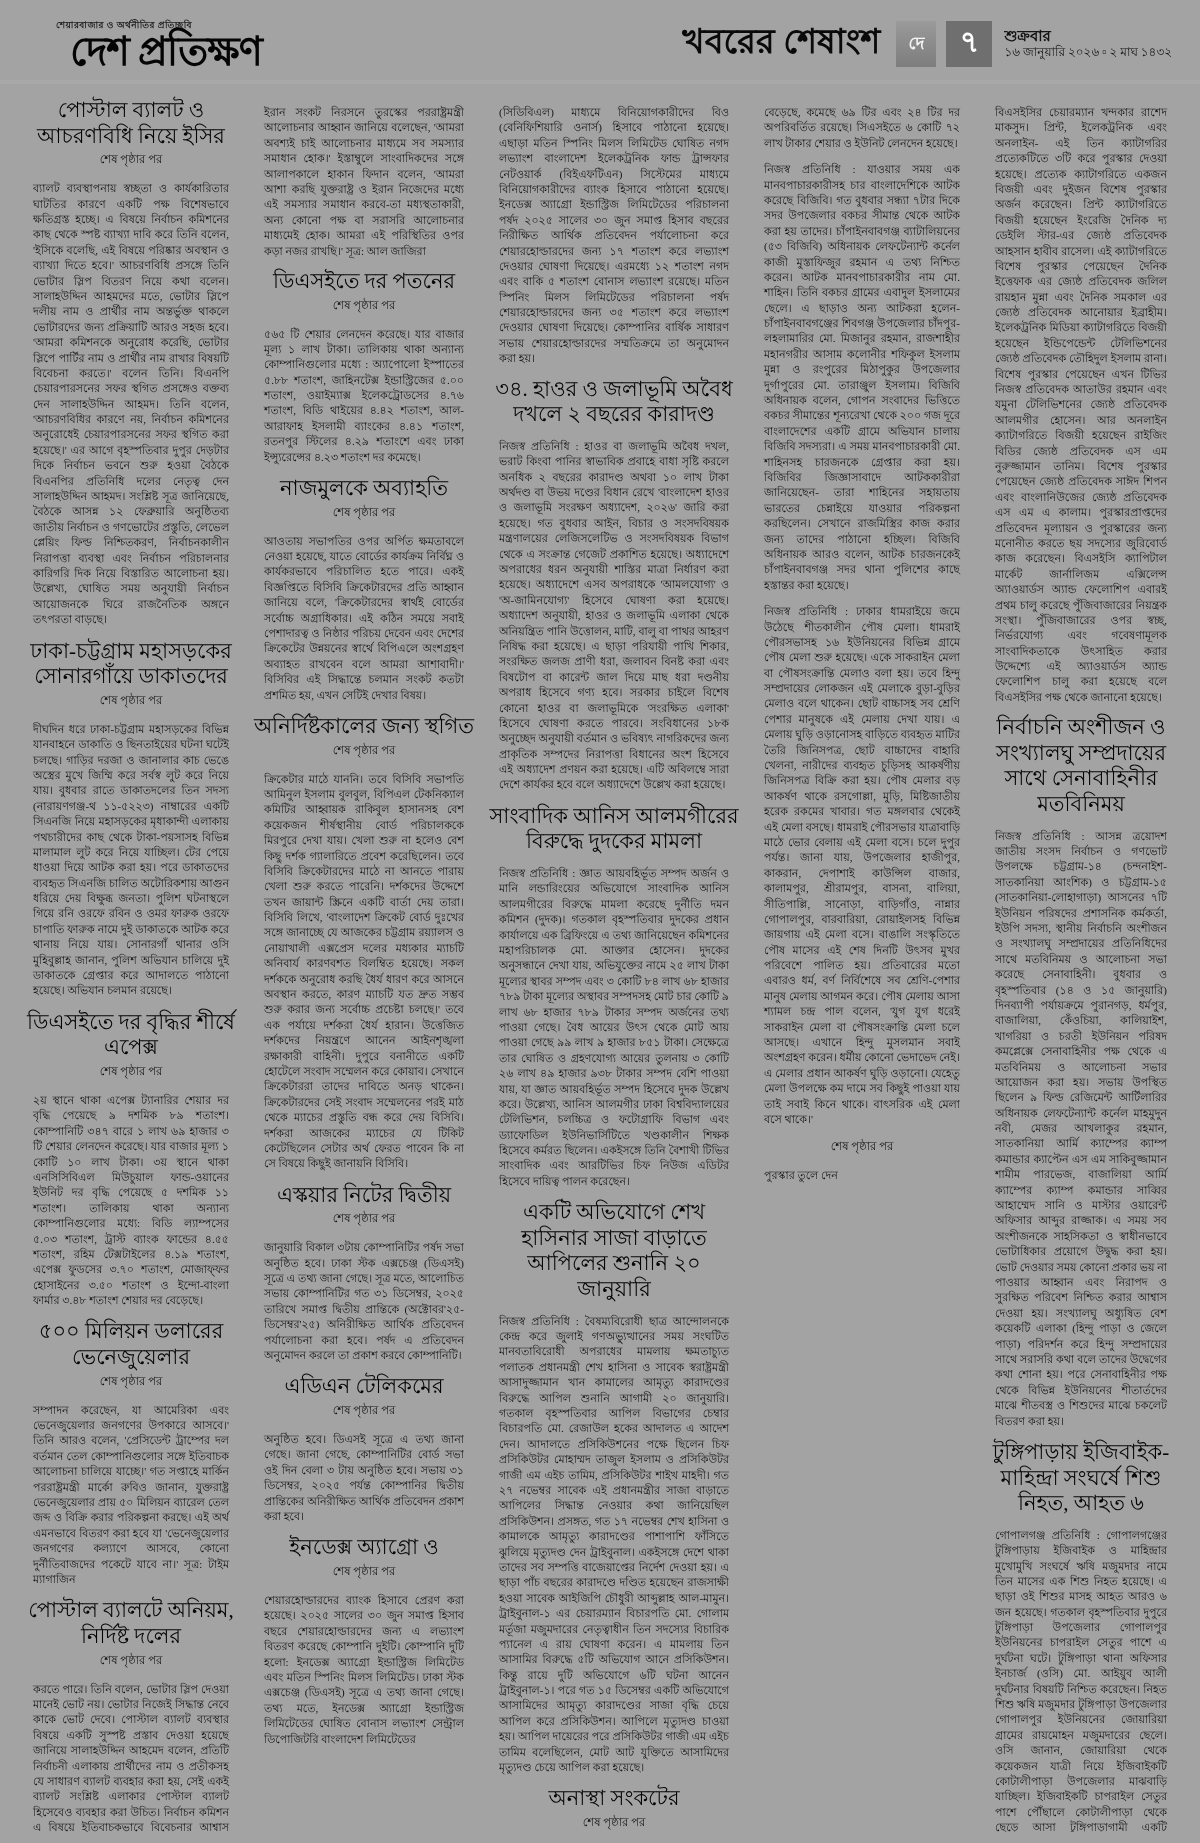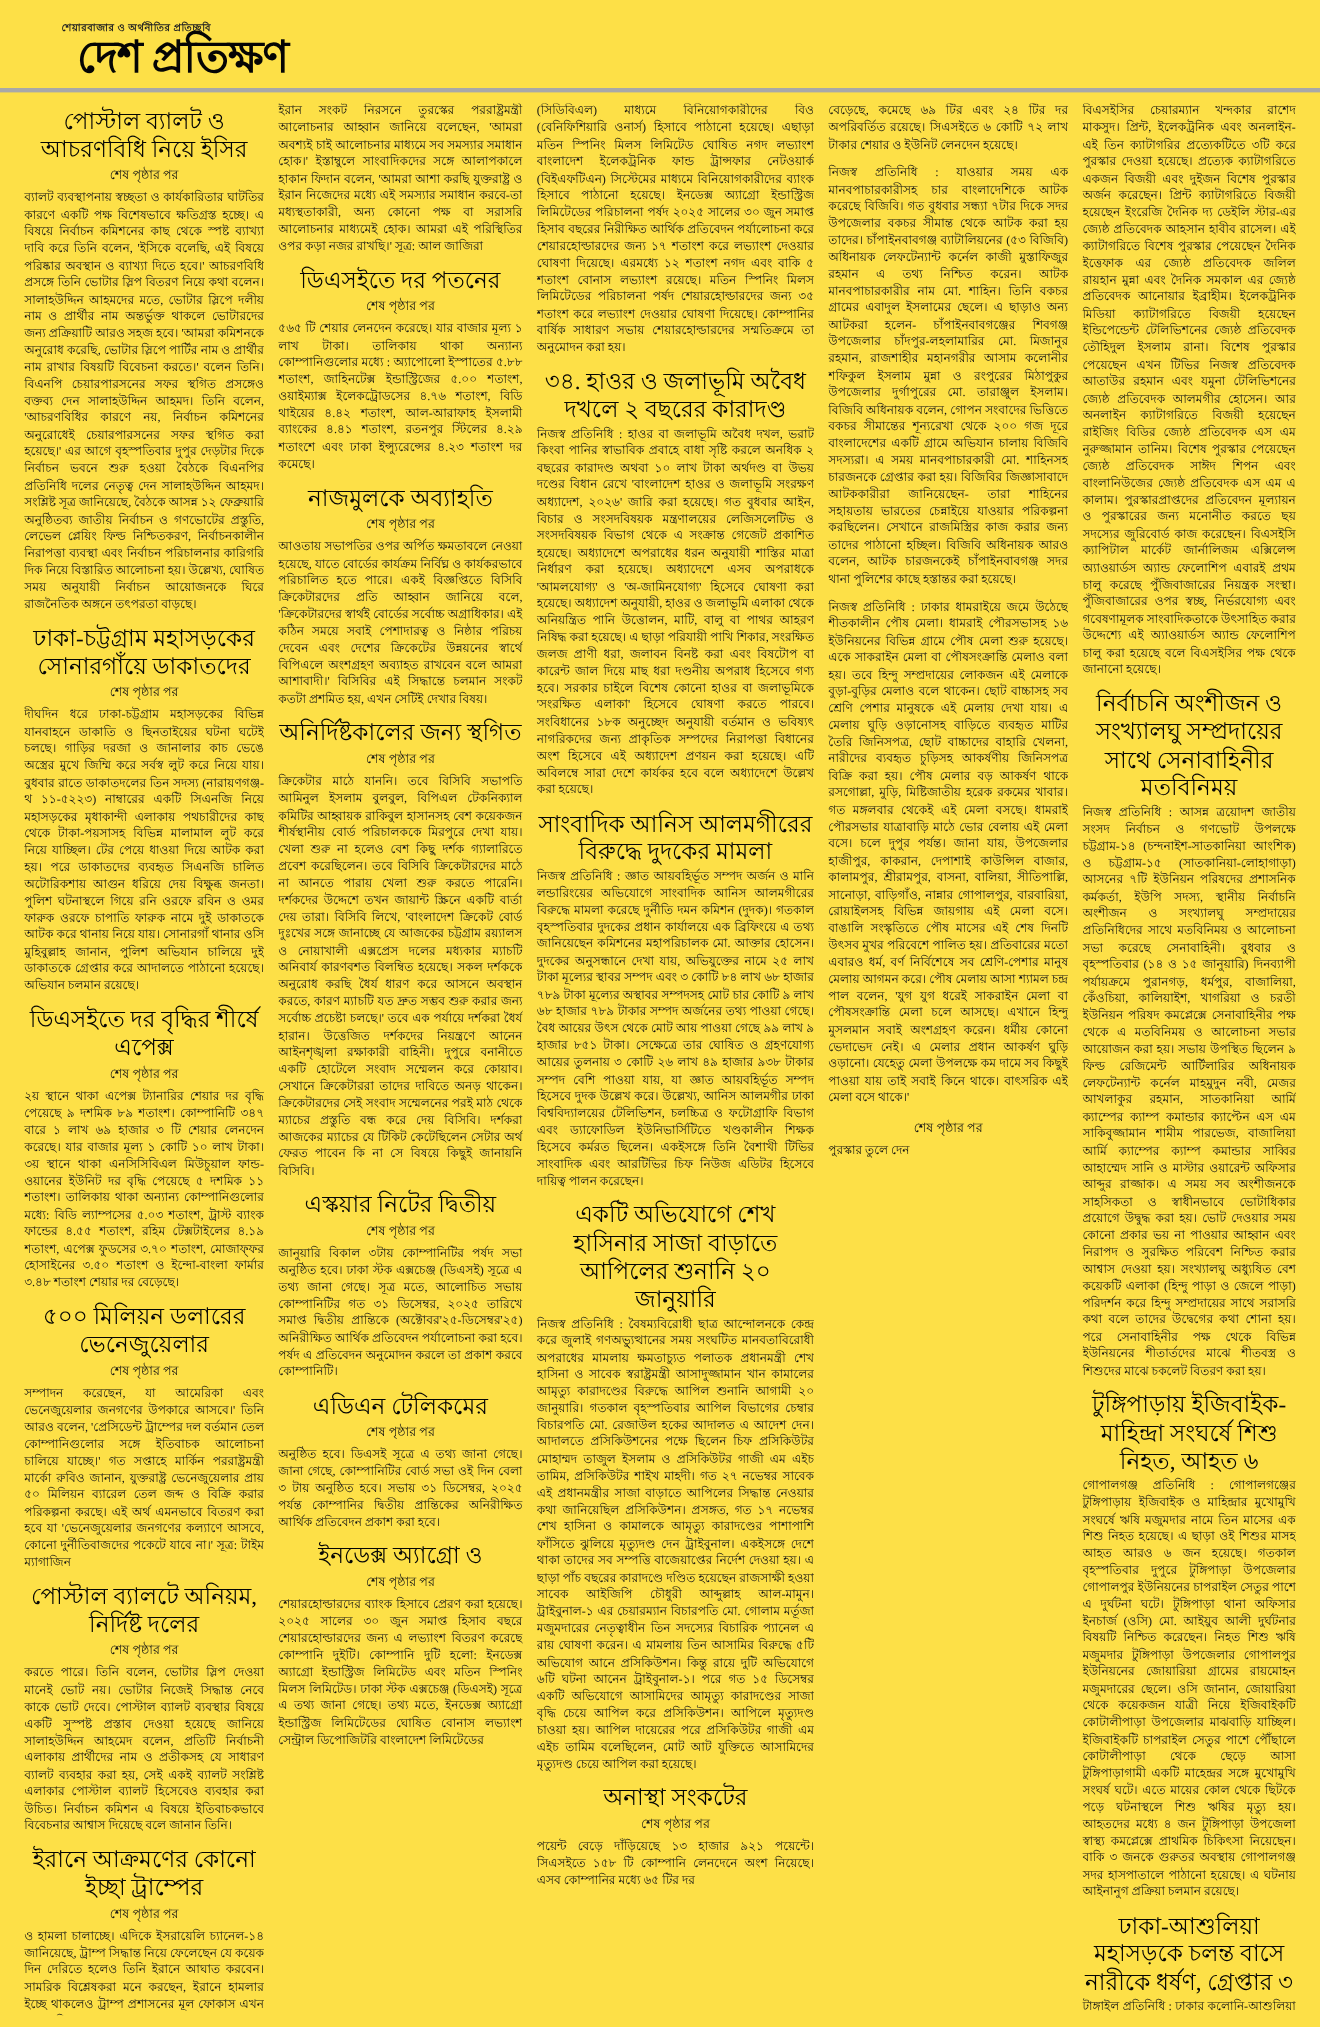--- a/index.html
+++ b/index.html
@@ -1,18 +1,18 @@
 <!DOCTYPE html>
 <html lang="bn"><head>
 <meta charset="utf-8">
 <style>
   html,body{margin:0;padding:0;background:#e8e8e4;}
   .page{
     position:relative;width:1200px;height:1843px;margin:0 auto;
-    background:#fde047;color:#141414;overflow:hidden;
+    background:#a3a3a3;color:#141414;overflow:hidden;
     font-family:"Liberation Serif","DejaVu Serif",serif;
   }
   
   header.masthead{
     display:flex;align-items:flex-end;justify-content:space-between;
     padding:10px 28px 6px 22px;height:62px;
   }
   .mast-left{line-height:1;}
   .mast-tagline{font-size:9px;letter-spacing:.5px;color:#222;margin:0 0 2px 34px;font-weight:bold;}
   .paper-name{font-size:40px;font-weight:900;letter-spacing:-1px;color:#050505;margin-left:48px;}
@@ -40,35 +40,44 @@
   .col-3{flex:0 0 252px;}
   .col-4{flex:0 0 218px;}
   .col-5{flex:1 1 auto;}
   article{margin:0 0 10px 0;}
   .hl{
     font-size:21px;line-height:1.22;font-weight:400;text-align:center;
     margin:4px 0 2px 0;color:#050505;
   }
   .kicker{font-size:11.5px;font-weight:normal;text-align:center;margin:0 0 3px 0;}
   .body-text{
-    font-size:11px;line-height:1.4;text-align:justify;margin:0;
+    font-size:11px;line-height:1.4;text-align:justify;margin:11px;
     word-break:break-word;
   }
   .leadin{margin-bottom:9px;}
 </style>
 </head>
 <body>
 
 <div class="page">
 
   <header class="masthead">
     <div class="mast-left">
       <div class="mast-tagline">শেয়ারবাজার ও অর্থনীতির প্রতিচ্ছবি</div>
       <div class="paper-name">দেশ প্রতিক্ষণ</div>
     </div>
+    <div class="mast-right">
+      <div class="section-title">খবরের শেষাংশ</div>
+      <div class="emblem-box">দে</div>
+      <div class="pageno-box">৭</div>
+      <div class="date-block">
+        <div class="weekday">শুক্রবার</div>
+        <div class="date-line">১৬ জানুয়ারি ২০২৬ ▫ ২ মাঘ ১৪৩২</div>
+      </div>
+    </div>
   </header>
 
   <div class="mast-rule"></div>
 
   <main class="cols" id="cols">
       <div class="col col-1">
         <article>
           <h2 class="hl">পোস্টাল ব্যালট ও আচরণবিধি নিয়ে ইসির</h2>
           <div class="kicker">শেষ পৃষ্ঠার পর</div>
           <p class="body-text">ব্যালট ব্যবস্থাপনায় স্বচ্ছতা ও কার্যকারিতার ঘাটতির কারণে একটি পক্ষ বিশেষভাবে ক্ষতিগ্রস্ত হচ্ছে। এ বিষয়ে নির্বাচন কমিশনের কাছ থেকে স্পষ্ট ব্যাখ্যা দাবি করে তিনি বলেন, 'ইসিকে বলেছি, এই বিষয়ে পরিষ্কার অবস্থান ও ব্যাখ্যা দিতে হবে।' আচরণবিধি প্রসঙ্গে তিনি ভোটার স্লিপ বিতরণ নিয়ে কথা বলেন। সালাহউদ্দিন আহমদের মতে, ভোটার স্লিপে দলীয় নাম ও প্রার্থীর নাম অন্তর্ভুক্ত থাকলে ভোটারদের জন্য প্রক্রিয়াটি আরও সহজ হবে। 'আমরা কমিশনকে অনুরোধ করেছি, ভোটার স্লিপে পার্টির নাম ও প্রার্থীর নাম রাখার বিষয়টি বিবেচনা করতে।' বলেন তিনি। বিএনপি চেয়ারপারসনের সফর স্থগিত প্রসঙ্গেও বক্তব্য দেন সালাহউদ্দিন আহমদ। তিনি বলেন, 'আচরণবিধির কারণে নয়, নির্বাচন কমিশনের অনুরোধেই চেয়ারপারসনের সফর স্থগিত করা হয়েছে।' এর আগে বৃহস্পতিবার দুপুর দেড়টার দিকে নির্বাচন ভবনে শুরু হওয়া বৈঠকে বিএনপির প্রতিনিধি দলের নেতৃত্ব দেন সালাহউদ্দিন আহমদ। সংশ্লিষ্ট সূত্র জানিয়েছে, বৈঠকে আসন্ন ১২ ফেব্রুয়ারি অনুষ্ঠিতব্য জাতীয় নির্বাচন ও গণভোটের প্রস্তুতি, লেভেল প্লেয়িং ফিল্ড নিশ্চিতকরণ, নির্বাচনকালীন নিরাপত্তা ব্যবস্থা এবং নির্বাচন পরিচালনার কারিগরি দিক নিয়ে বিস্তারিত আলোচনা হয়। উল্লেখ্য, ঘোষিত সময় অনুযায়ী নির্বাচন আয়োজনকে ঘিরে রাজনৈতিক অঙ্গনে তৎপরতা বাড়ছে।</p>

